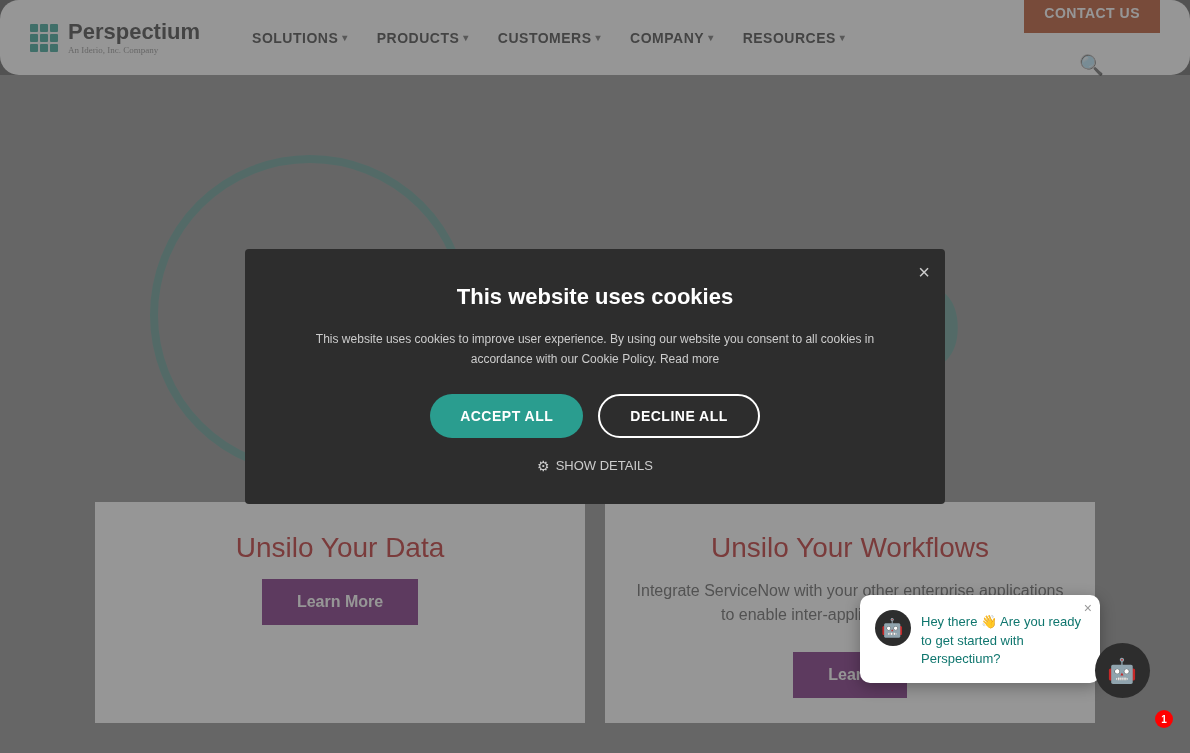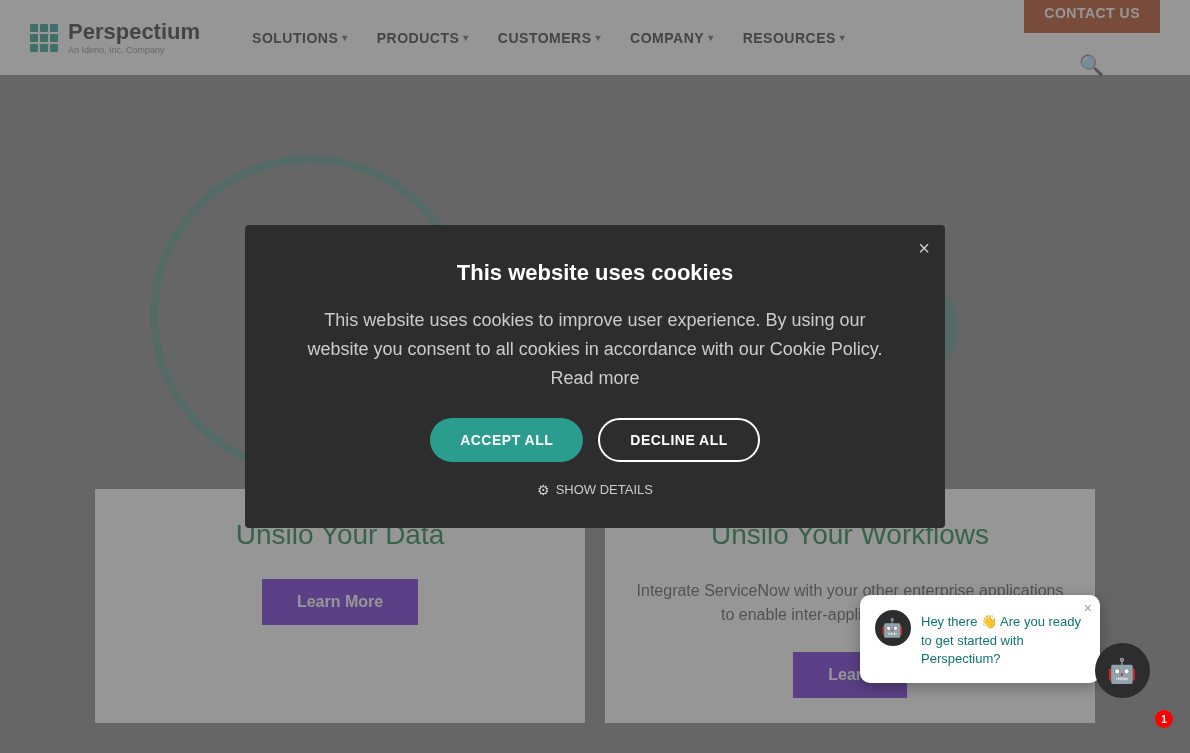--- a/index.html
+++ b/index.html
@@ -7,20 +7,21 @@
 
     
     .header {
       background: #fff;
       height: 75px;
       display: flex;
       align-items: center;
       padding: 0 30px;
       position: relative;
       z-index: 10;
+      border-radius: 19px;
     }
     .logo-area {
       display: flex;
       align-items: center;
       margin-right: 40px;
     }
     .logo-grid {
       display: grid;
       grid-template-columns: repeat(3, 8px);
       grid-template-rows: repeat(3, 8px);
@@ -36,20 +37,21 @@
     .logo-text {
       font-size: 22px;
       font-weight: bold;
       color: #333;
       line-height: 1;
     }
     .logo-sub {
       font-size: 9px;
       color: #888;
       margin-top: 2px;
+      font-family: Liberation Serif, serif;
     }
     nav {
       display: flex;
       align-items: flex-start;
       flex: 1;
       gap: 5px;
     }
     .nav-item {
       font-size: 14px;
       font-weight: 600;
@@ -157,33 +159,33 @@
       background: #fff;
       flex: 1;
       padding: 30px 25px 25px;
       display: flex;
       flex-direction: column;
       align-items: center;
       text-align: center;
     }
     .card-title {
       font-size: 28px;
-      color: #15803d;
+      color: #b91c1c;
       font-weight: 400;
-      margin-bottom: 28px;
+      margin-bottom: 15px;
     }
     .card-desc {
       font-size: 16px;
       color: #555;
       line-height: 1.5;
       margin-bottom: 25px;
       flex: 1;
     }
     .card-btn {
-      background: #6d28d9;
+      background: #701a75;
       color: #fff;
       border: none;
       padding: 14px 35px;
       font-size: 16px;
       font-weight: 600;
       cursor: pointer;
     }
 
     
     .overlay {
@@ -220,21 +222,21 @@
       cursor: pointer;
     }
     .modal-title {
       color: #fff;
       font-size: 22px;
       font-weight: 700;
       margin-bottom: 20px;
     }
     .modal-desc {
       color: #ccc;
-      font-size: 18px;
+      font-size: 12px;
       line-height: 1.6;
       margin-bottom: 25px;
     }
     .modal-buttons {
       display: flex;
       justify-content: center;
       gap: 15px;
       margin-bottom: 20px;
     }
     .accept-btn {

